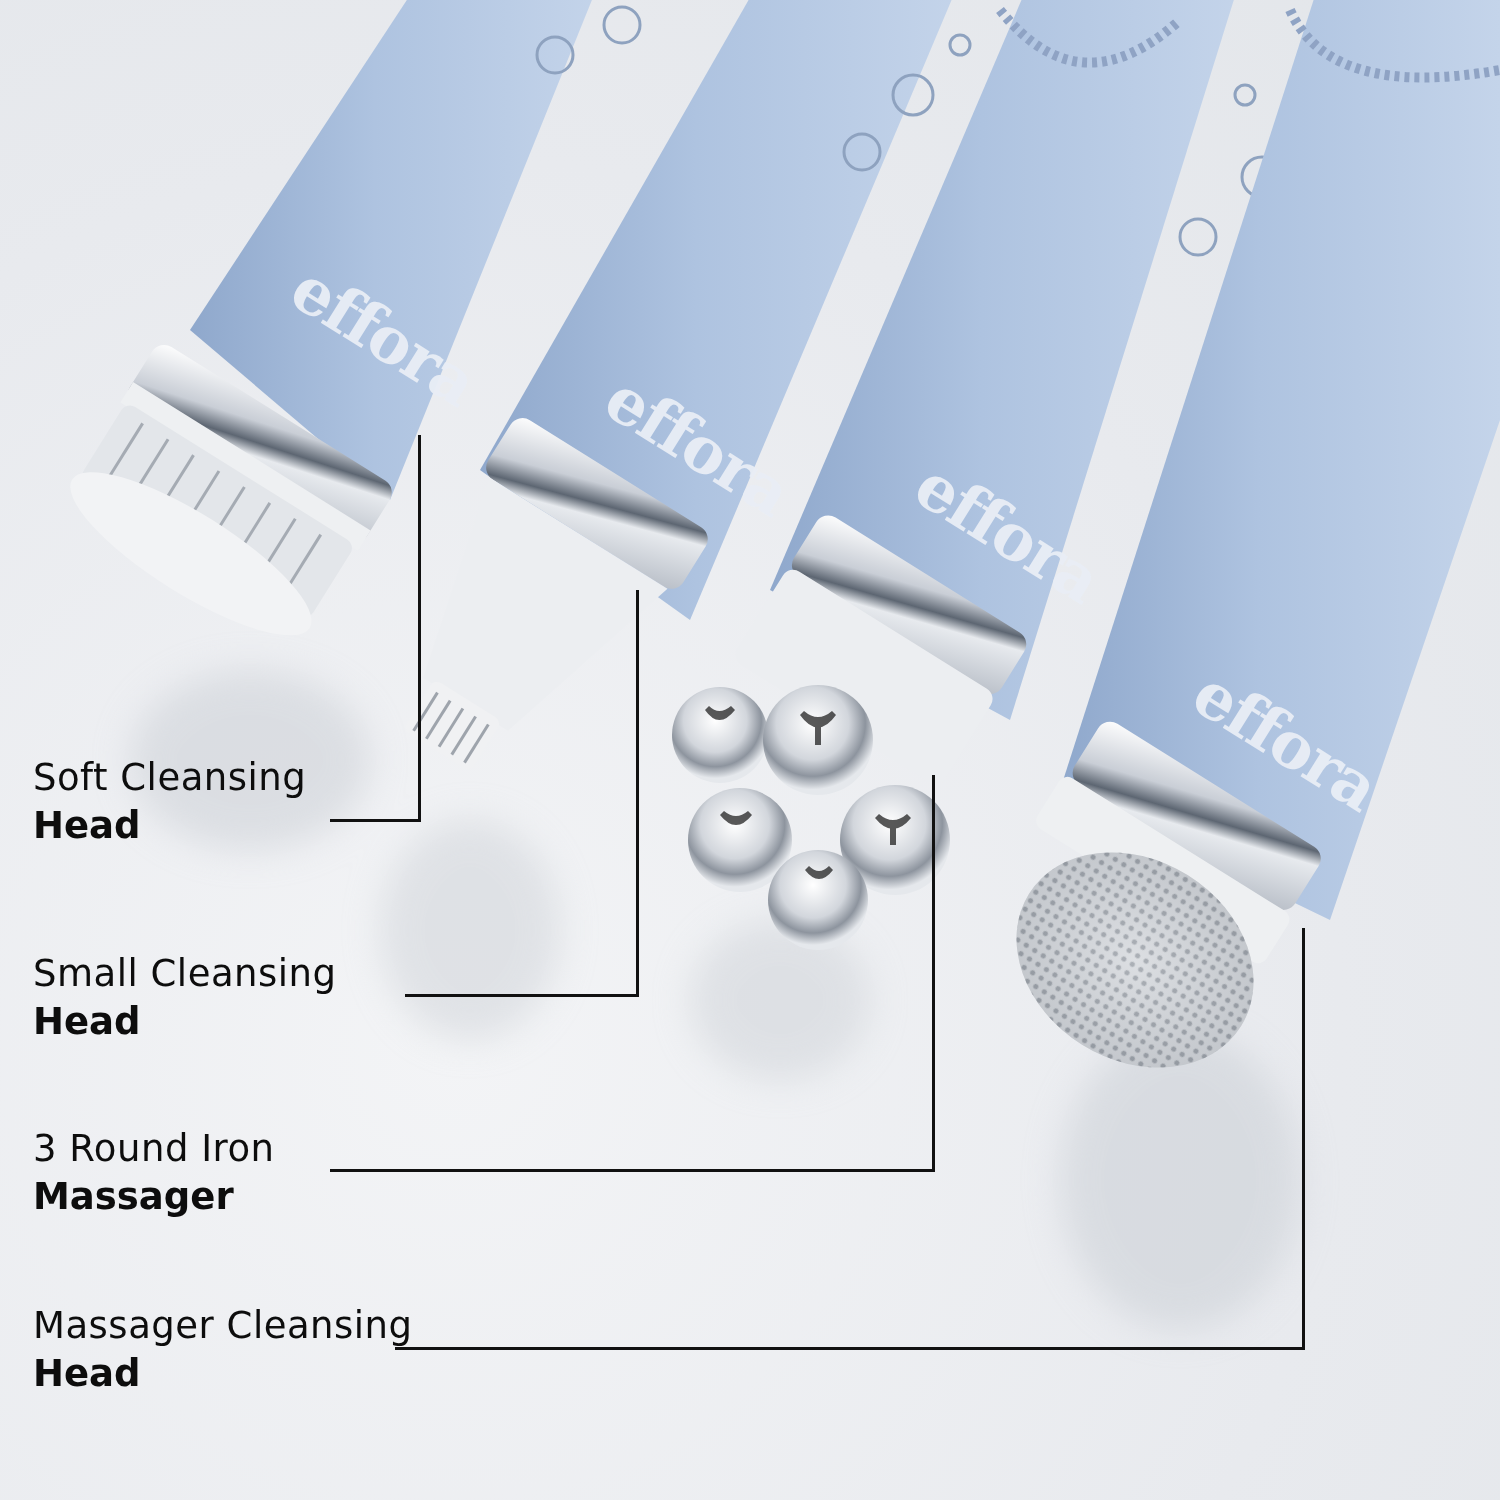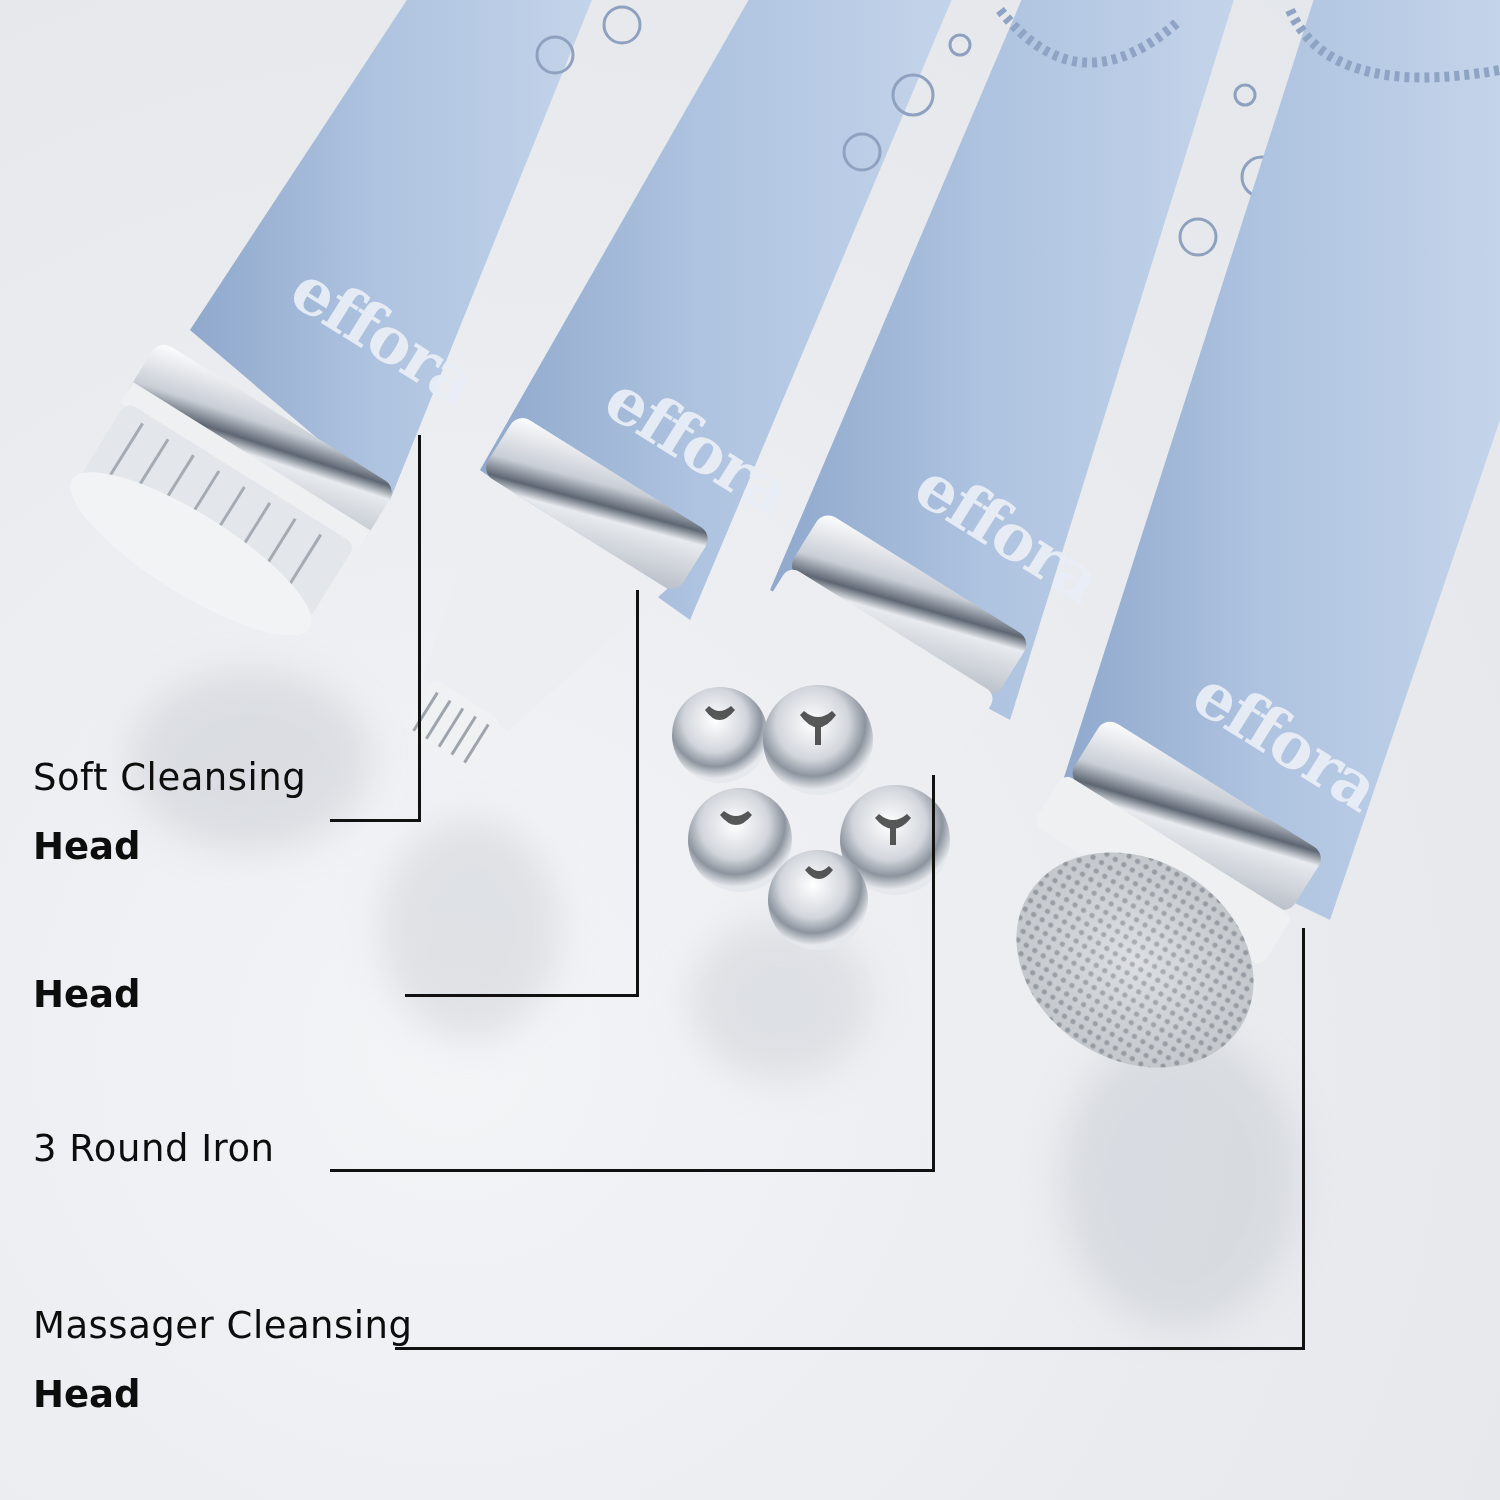--- a/index.html
+++ b/index.html
@@ -2,21 +2,21 @@
 <html><head>
 <meta charset="utf-8">
 <style>
   html, body { margin: 0; padding: 0; }
   body { width: 1500px; height: 1500px; overflow: hidden; background: #eeeff1; font-family: "Liberation Sans", "DejaVu Sans", sans-serif; }
   .stage { position: relative; width: 1500px; height: 1500px; overflow: hidden;
     background: radial-gradient(ellipse at 30% 70%, #f3f4f6 0%, #e8eaee 60%, #e3e6ea 100%); }
   svg.scene { position: absolute; left: 0; top: 0; }
   .label { position: absolute; left: 33px; color: #0d0d0d; line-height: 1.3; }
   .label .l1 { display: block; font-size: 37px; font-weight: 400; letter-spacing: 0.5px; font-family: "DejaVu Sans", sans-serif; }
-  .label .l2 { display: block; font-size: 37px; font-weight: 700; font-family: "DejaVu Sans", sans-serif; margin-top: 21px; }
+  .label .l2 { display: block; font-size: 37px; font-weight: 700; font-family: "DejaVu Sans", sans-serif; }
   .leader { position: absolute; background: #111; }
   .logo { position: absolute; color: #e9eef6; font-family: "DejaVu Serif", serif; font-weight: 700; font-size: 64px; letter-spacing: -2px; transform-origin: left top; opacity: 0.95; }
 </style>
 </head>
 <body>
 
 <div class="stage">
 
   <svg class="scene" width="1500" height="1500" viewBox="0 0 1500 1500">
     <defs>
@@ -163,22 +163,24 @@
   <div class="leader" style="left:330px; top:1169px; width:605px; height:3px;"></div>
 
   <div class="leader" style="left:1302px; top:928px; width:3px; height:422px;"></div>
   <div class="leader" style="left:395px; top:1347px; width:910px; height:3px;"></div>
 
   <div class="label" style="top:754px;">
     <span class="l1">Soft Cleansing</span>
     <span class="l2">Head</span>
   </div>
   <div class="label" style="top:950px;">
+    <span class="l1">Small Cleansing</span>
     <span class="l2">Head</span>
   </div>
   <div class="label" style="top:1125px;">
     <span class="l1">3 Round Iron</span>
+    <span class="l2">Massager</span>
   </div>
   <div class="label" style="top:1302px;">
     <span class="l1">Massager Cleansing</span>
     <span class="l2">Head</span>
   </div>
 </div>
 
 </body></html>

